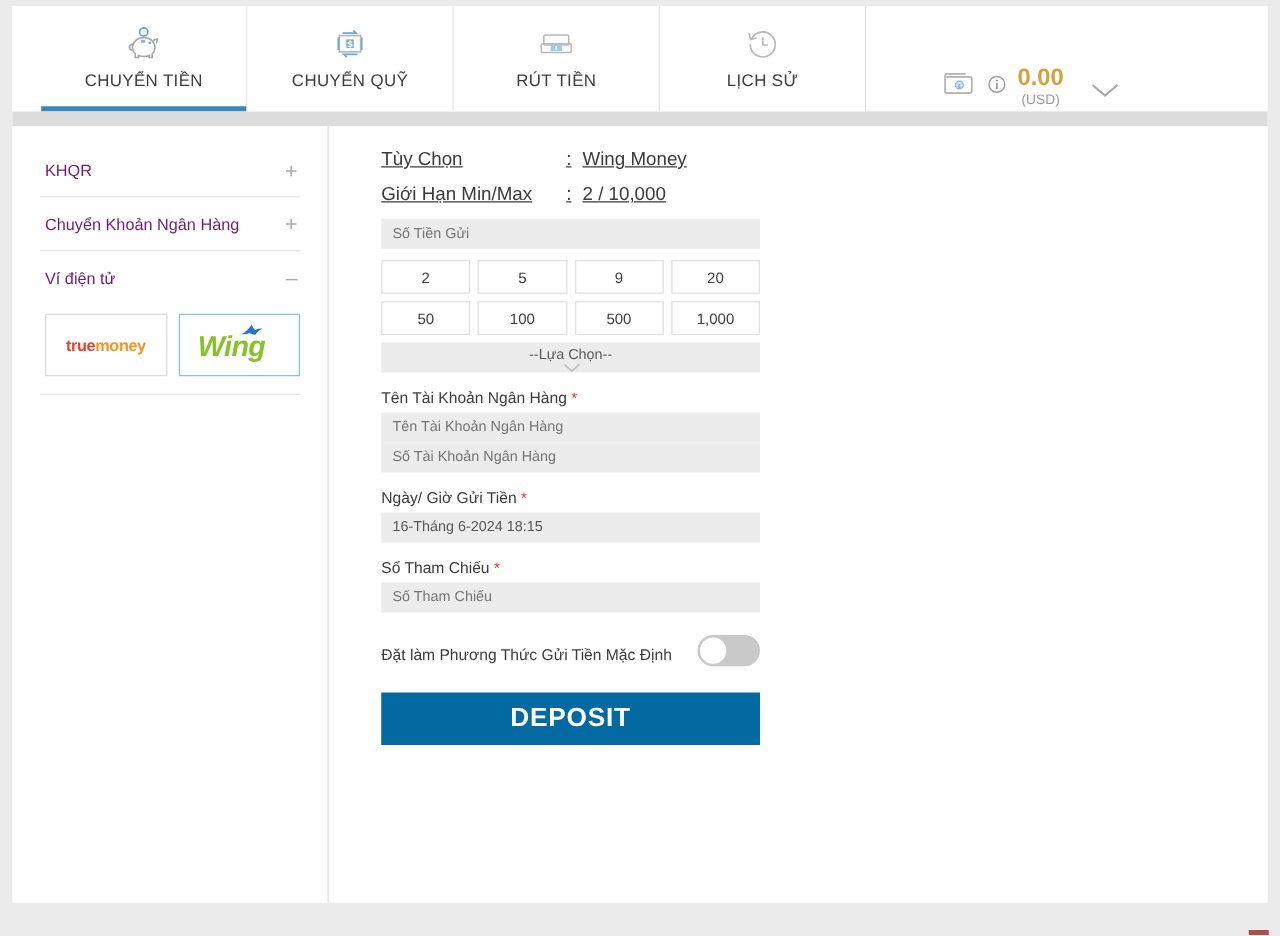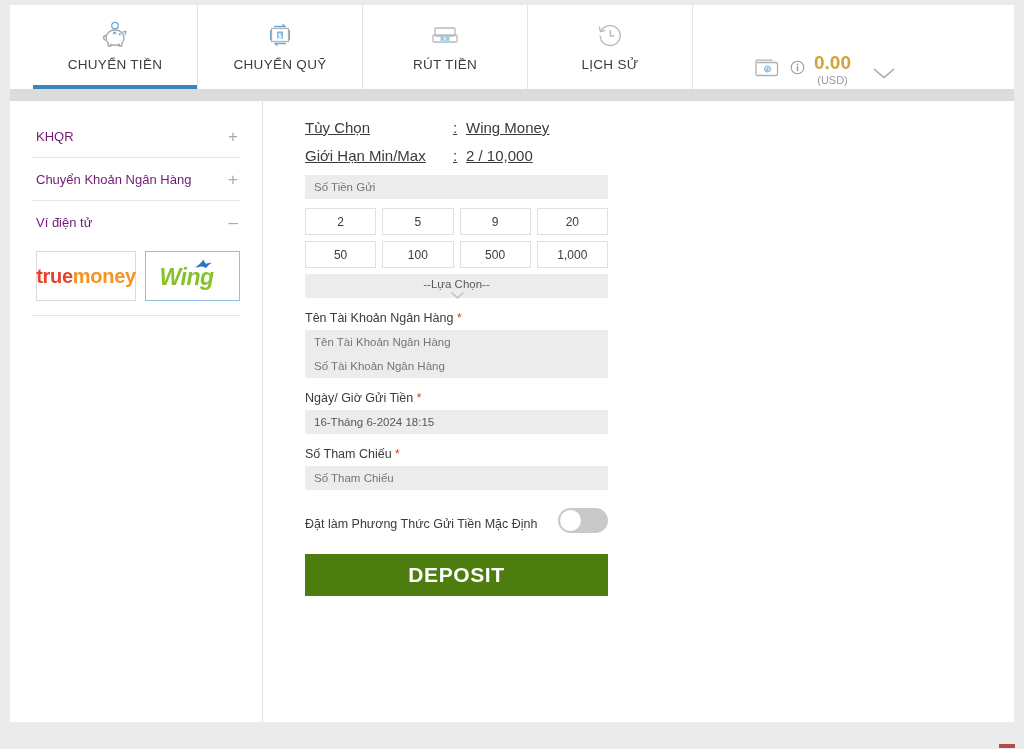--- a/index.html
+++ b/index.html
@@ -114,21 +114,21 @@
   .wallet {
     width: 100px; height: 50px;
     border: 1px solid #dcdcdc;
     background: #fff;
     display: flex;
     align-items: center;
     justify-content: center;
     cursor: pointer;
   }
   .wallet.selected { border: 1px solid #8fc0e0; }
-  .tm { font-size: 20px; font-weight: bold; letter-spacing: -.3px; }
+  .tm { font-size: 13px; font-weight: bold; letter-spacing: -.3px; }
   .tm .a { color: #e8402a; }
   .tm .b { color: #f59420; font-weight: bold; }
   .wing-wrap { position: relative; width: 70px; height: 36px; }
   .wing-text {
     font-size: 23px; font-weight: bold; font-style: italic;
     color: #86c32a;
     position: absolute; left: 2px; top: 6px;
     letter-spacing: -.5px;
   }
   .wing-bird { position: absolute; left: 36px; top: 0px; }
@@ -209,21 +209,21 @@
     position: absolute;
     width: 21px; height: 21px;
     border-radius: 50%;
     background: #ffffff;
     top: 2px; left: 2px;
   }
 
   .deposit {
     width: 303px;
     height: 42px;
-    background: #4d7c0f;
+    background: #0369a1;
     color: #fff;
     border: none;
     font-size: 21px;
     font-weight: bold;
     letter-spacing: .6px;
     margin-top: 21px;
     cursor: pointer;
     font-family: "Liberation Sans", sans-serif;
   }
   .redsliver {

